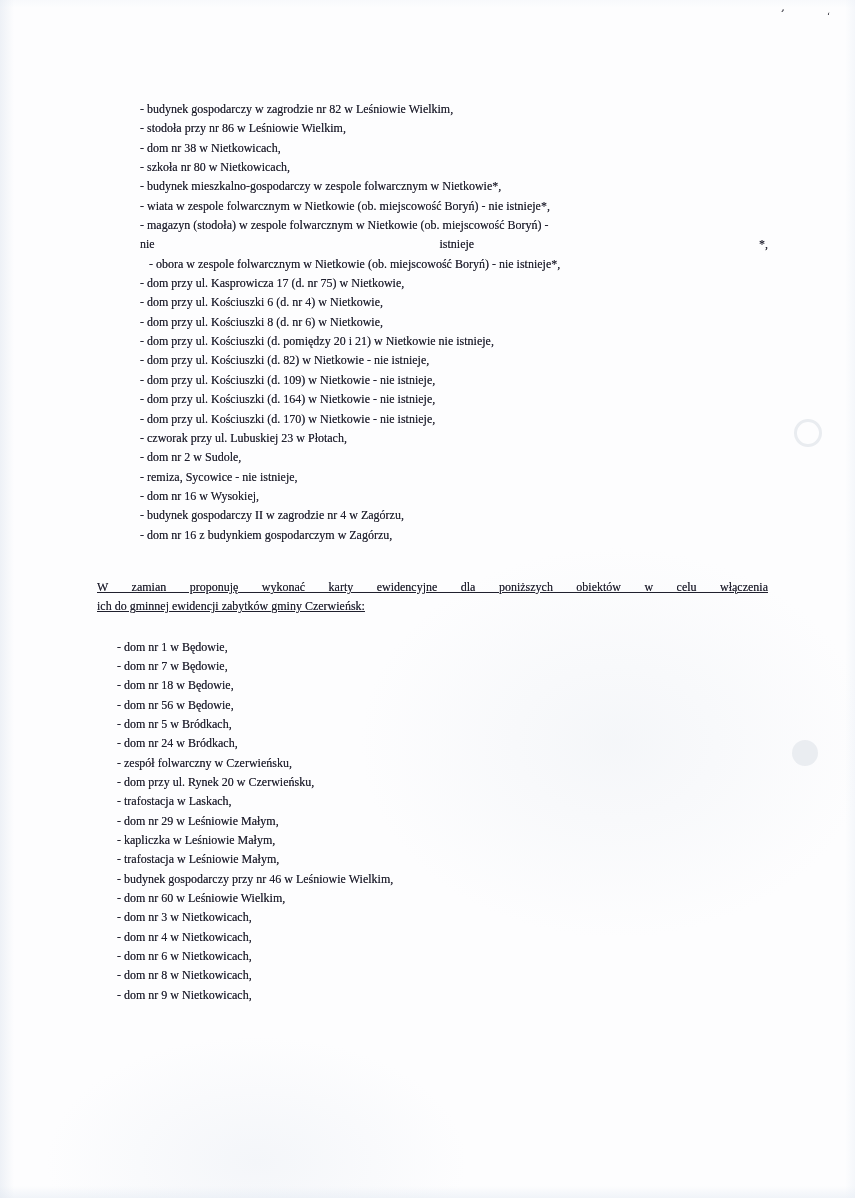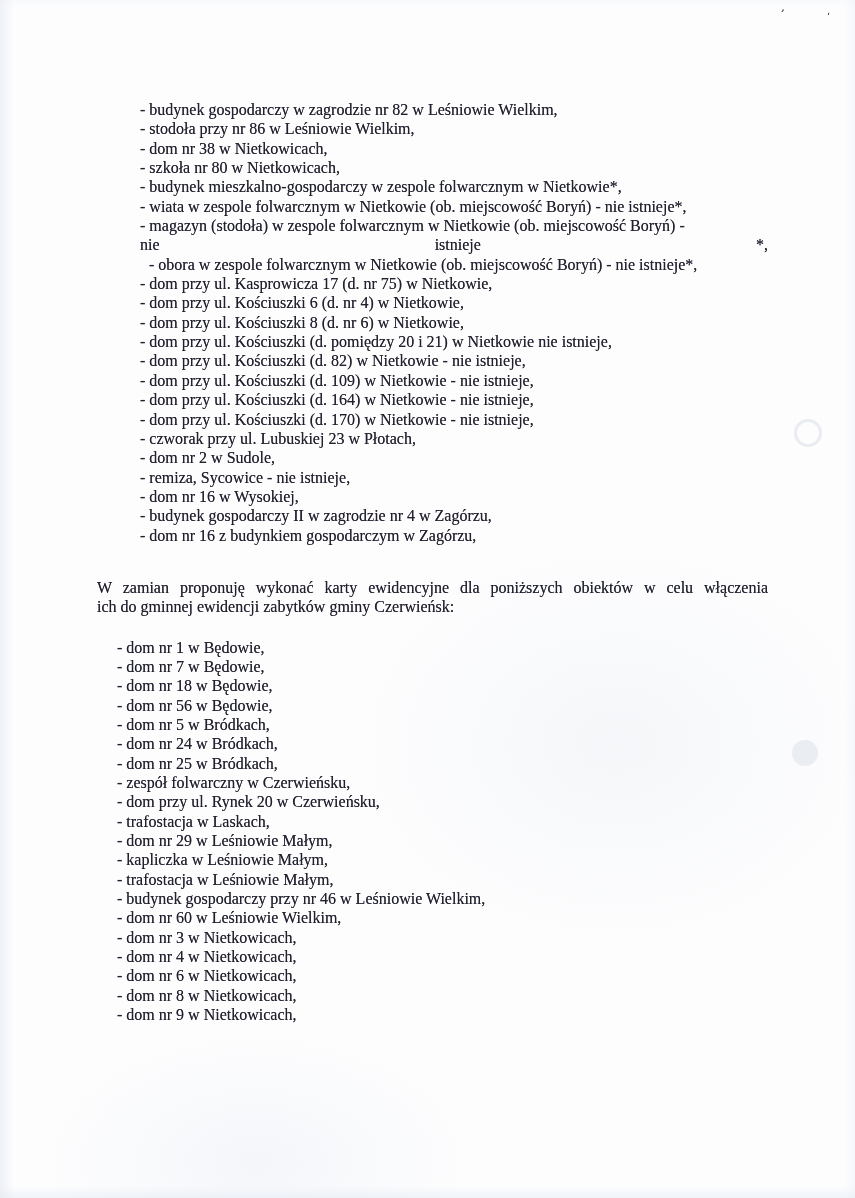--- a/index.html
+++ b/index.html
@@ -21,21 +21,21 @@
       radial-gradient(ellipse 340px 260px at 72% 62%, rgba(238,241,245,0.55), rgba(255,255,255,0) 75%),
       radial-gradient(ellipse 300px 180px at 30% 97%, rgba(235,239,245,0.5), rgba(255,255,255,0) 70%);
     font-family: "Liberation Serif", "DejaVu Serif", serif;
     color: #20202e;
   }
   .content {
     position: absolute;
     left: 97px;
     top: 100px;
     width: 671px;
-    font-size: 16px;
+    font-size: 12px;
     line-height: 19.35px;
     text-shadow: 0 0 0.5px rgba(32, 32, 46, 0.65);
   }
   .list {
     margin-left: 43px;
     width: 628px;
   }
   .line {
     white-space: nowrap;
   }
@@ -45,20 +45,21 @@
     text-align: justify;
     text-align-last: justify;
   }
   
   .list1 div.line:nth-of-type(9) {
     padding-left: 9px;
   }
   .para {
     margin-top: 33px;
     width: 671px;
+    text-decoration: underline;
   }
   .para-line { white-space: normal; }
   .para-justify {
     text-align: justify;
     text-align-last: justify;
   }
   .list2 { margin-top: 21px; margin-left: 20px; }
   .speck {
     position: absolute;
     color: #2c2c36;
@@ -163,21 +164,20 @@
         <div class="line">- dom nr 7 w Będowie,</div>
 
         <div class="line">- dom nr 18 w Będowie,</div>
 
         <div class="line">- dom nr 56 w Będowie,</div>
 
         <div class="line">- dom nr 5 w Bródkach,</div>
 
         <div class="line">- dom nr 24 w Bródkach,</div>
 
-        <div class="line">- dom nr 25 w Bródkach,</div>
 
         <div class="line">- zespół folwarczny w Czerwieńsku,</div>
 
         <div class="line">- dom przy ul. Rynek 20 w Czerwieńsku,</div>
 
         <div class="line">- trafostacja w Laskach,</div>
 
         <div class="line">- dom nr 29 w Leśniowie Małym,</div>
 
         <div class="line">- kapliczka w Leśniowie Małym,</div>

